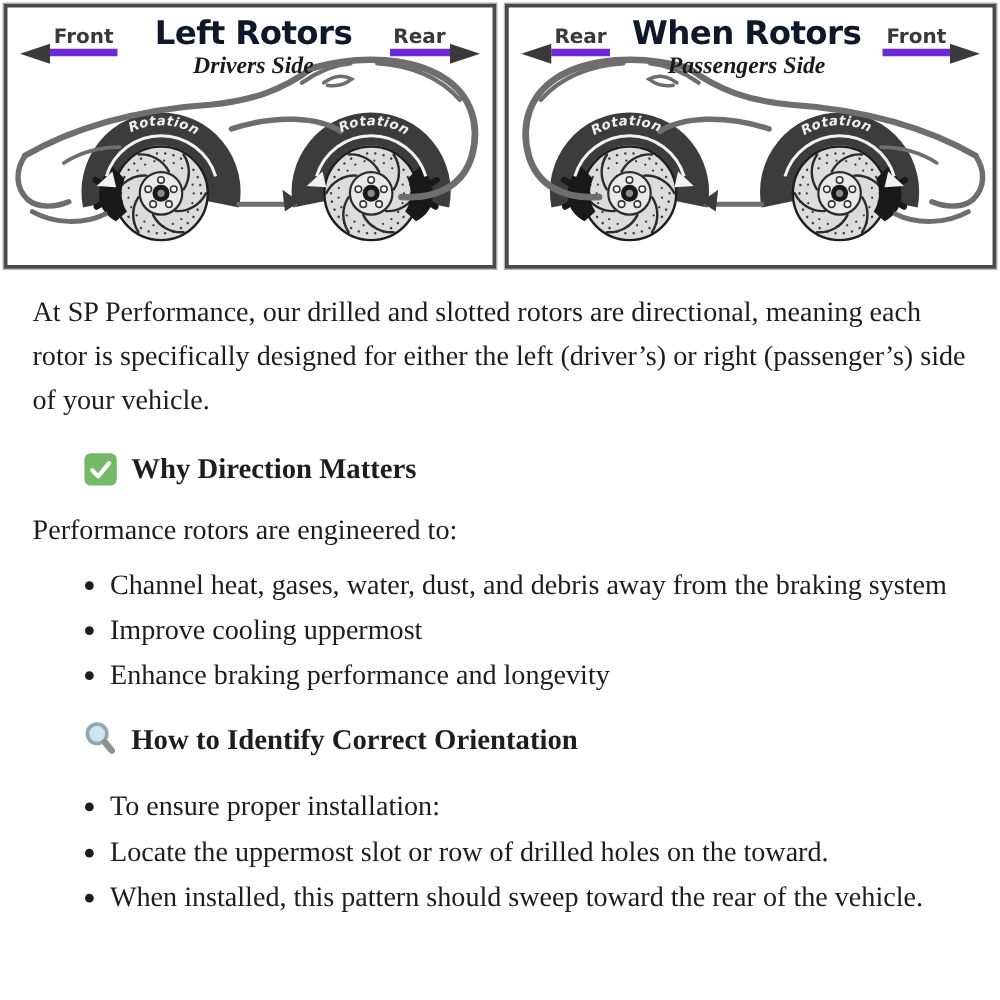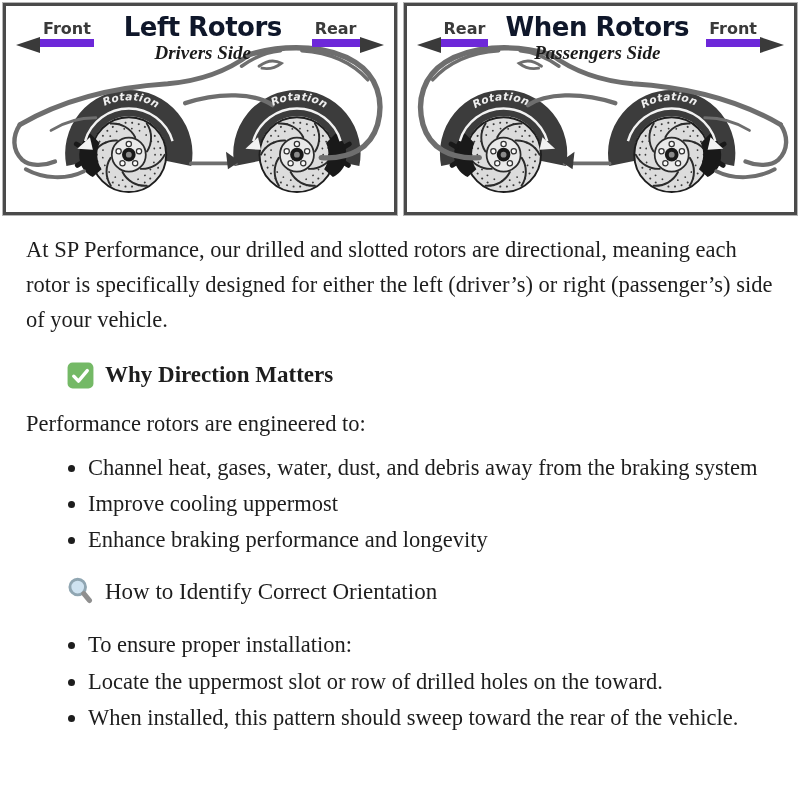--- a/index.html
+++ b/index.html
@@ -6,31 +6,31 @@
   body{font-family:"Liberation Serif", serif; color:#1d1d1d;}
 
   
   .diagram{height:215px;display:flex;gap:7px;padding:3px 3px 0 3px;box-sizing:border-box;background:#fff;}
   .panel{flex:1;position:relative;border:3px solid #4a4a4a;box-shadow:0 0 0 1px #b5b5b5;background:#fff;overflow:hidden;}
   .panel-header{position:absolute;top:4px;left:0;right:0;display:flex;justify-content:space-between;align-items:flex-start;padding:4px 10px 0;z-index:3;}
   .titles{text-align:center;flex:1;}
   .panel-title{font-family:"DejaVu Sans",sans-serif;font-weight:700;font-size:26px;line-height:27px;color:#0f172a;letter-spacing:-0.5px;text-align:center;}
   .panel-subtitle{font-family:Liberation Serif, serif;font-weight:700;font-style:italic;font-size:19px;color:#1a1a1a;margin-top:1px;}
   .dir{display:flex;align-items:flex-end;margin-top:6px;}
-  .dir-label{font-family:"DejaVu Sans",sans-serif;font-weight:700;font-size:16px;color:#3a3a3a;border-bottom:8px solid #6d28d9;padding:0 3px 1px;line-height:18px;}
+  .dir-label{font-family:"DejaVu Sans",sans-serif;font-weight:700;font-size:16px;color:#3a3a3a;border-bottom:6px solid #6d28d9;padding:0 3px 1px;line-height:18px;}
   .tri{width:0;height:0;border-top:8px solid transparent;border-bottom:8px solid transparent;display:inline-block;}
   .tri-l{border-right:24px solid #3a3a3a;transform:translateY(6px);}
   .tri-r{border-left:24px solid #3a3a3a;transform:translateY(6px);}
   .car-svg{position:absolute;left:0;top:0;width:100%;height:100%;}
 
   
   .content{padding:0 26px;font-size:22.5px;line-height:1.56;}
   .intro{margin:17px 0 20px;}
   .sec-heading{display:flex;align-items:center;gap:11px;font-size:23px;font-weight:700;margin:0 0 13px;padding-left:41px;}
-  .sec-heading.regular{font-weight:400;margin:4px 0 18px;}
+  .sec-heading.regular{font-weight:700;margin:4px 0 18px;}
   .lead{margin:0 0 9px;}
   ul{margin:0 0 16px;padding-left:62px;}
   li{margin:1px 0;}
   .emoji{flex:0 0 auto;display:inline-block;}
 </style>
 </head>
 <body>
 
 <div class="diagram">
 

